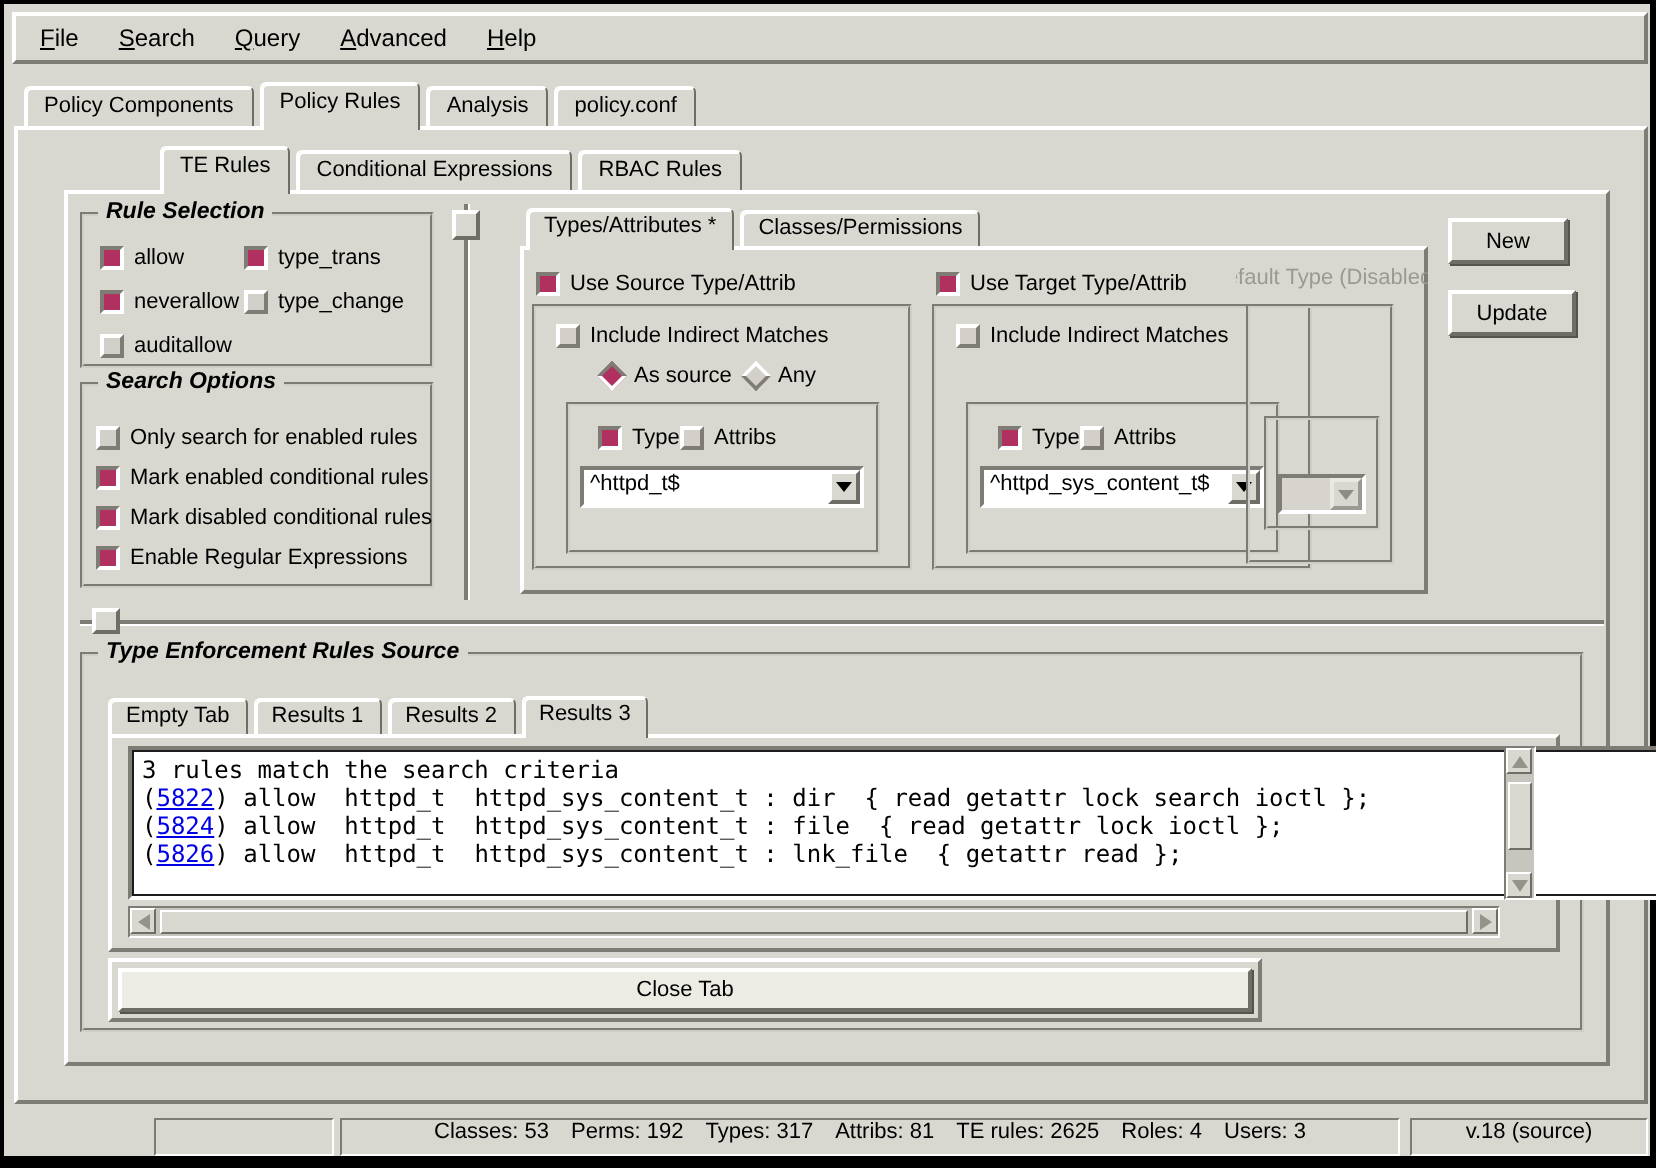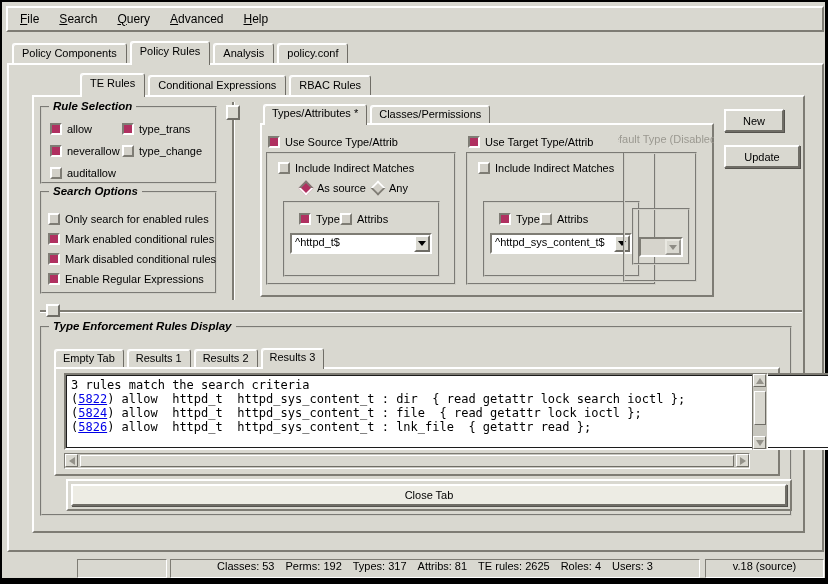--- a/index.html
+++ b/index.html
@@ -225,29 +225,29 @@
   <div class="combo disabled" style="left:637px; top:235px; width:44px; height:20px;">
     <span class="val"></span>
     <span class="arrow-btn">
         <span class="tri-down"></span>
       </span>
   </div>
 
   <div class="btn" style="left:722px; top:107px; width:60px; height:23px;">
       <span>New</span>
     </div>
-  <div class="btn" style="left:722px; top:143px; width:76px; height:23px;">
+  <div class="btn" style="left:722px; top:143px; width:64px; height:23px;">
       <span>Update</span>
     </div>
 
   <div class="sash-h" style="left:38px; top:308px; width:762px;"></div>
   <div class="sash-handle" style="left:44px; top:302px; width:14px; height:13px;"></div>
 
   <div class="lframe" style="left:38px; top:324px; width:752px; height:190px;">
-    <span class="lf-title">Type Enforcement Rules Display</span>
+    <span class="lf-title">Type Enforcement Rules Source</span>
   </div>
   <div class="tabrow small" style="left:52px; top:344px; height:21px;">
     <div class="tab">Empty Tab</div>
     <div class="tab">Results 1</div>
     <div class="tab">Results 2</div>
     <div class="tab selected">Results 3</div>
   </div>
   <div class="abs raised" style="left:52px; top:365px; width:726px; height:109px;"></div>
 
   <div class="textwrap" style="left:62px; top:371px; width:798px; height:77px;">
@@ -273,21 +273,21 @@
   <div class="sb" style="left:62px; top:451px; width:686px; height:16px;">
     <div class="sb-btn" style="left:0; top:0;">
         <span class="tri-l"></span>
       </div>
     <div class="thumb" style="left:15px; top:1px; width:654px; height:12px;"></div>
     <div class="sb-btn" style="right:0; top:0;">
         <span class="tri-r"></span>
       </div>
   </div>
 
-  <div class="abs raised" style="left:64px; top:477px; width:726px; height:32px;">
+  <div class="abs raised" style="left:52px; top:477px; width:577px; height:32px;">
     <div class="btn light" style="left:3px; top:3px; right:3px; bottom:3px;">
         <span>Close Tab</span>
       </div>
   </div>
 
   <div class="status-panel sunken1" style="left:75px; top:557px; width:90px; height:19px;"></div>
   <div class="status-panel stats sunken1" style="left:168px; top:557px; width:530px; height:19px;">
     <span>Classes: 53</span>
     <span>Perms: 192</span>
     <span>Types: 317</span>

